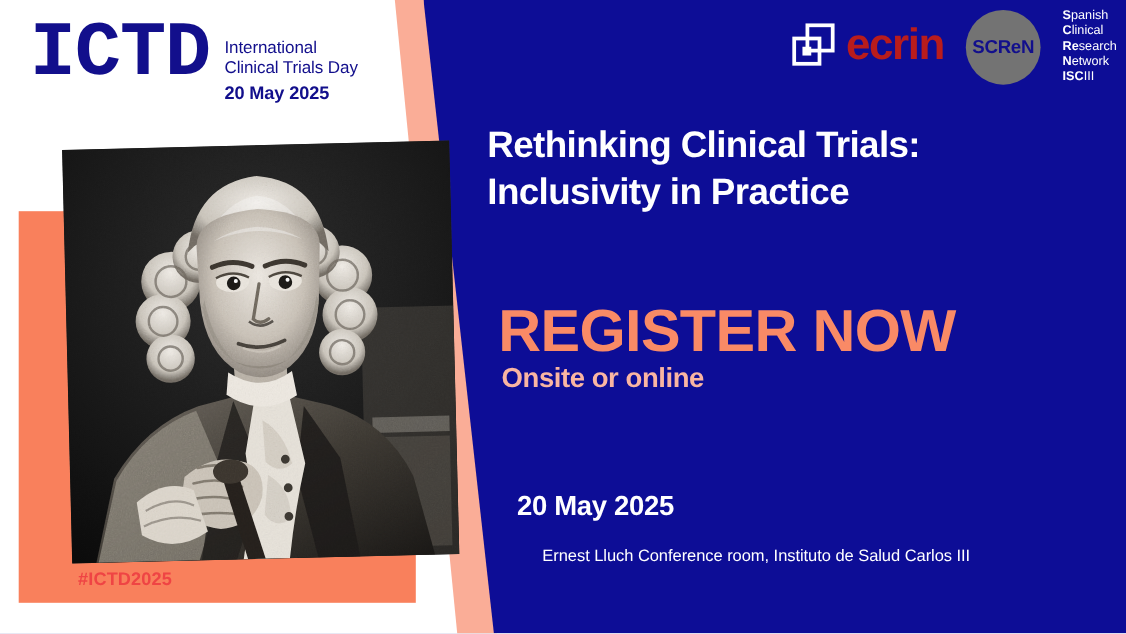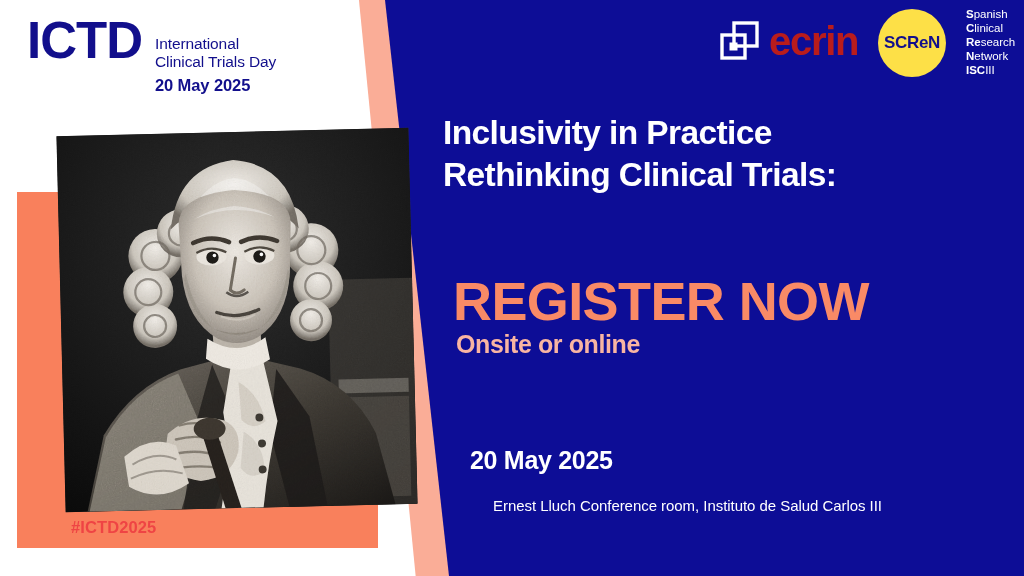--- a/index.html
+++ b/index.html
@@ -56,23 +56,23 @@
 
   
   .ictd-logo {
     position: absolute;
     left: 27px;
     top: 18px;
     display: flex;
     align-items: flex-start;
   }
   .ictd-mark {
-    font-family: Liberation Sans, sans-serif;
-    font-weight: 700;
-    font-size: 51px;
+    font-family: Liberation Mono, monospace;
+    font-weight: 700;
+    font-size: 70px;
     line-height: 0.92;
     letter-spacing: -1px;
     color: #120F8C;
   }
   .ictd-sub {
     margin-left: 13px;
     margin-top: 17px;
     color: #120F8C;
   }
   .ictd-sub .l1,
@@ -155,21 +155,21 @@
     position: absolute;
     left: 878px;
     top: 8px;
     display: flex;
     align-items: center;
   }
   .scren-circle {
     width: 68px;
     height: 68px;
     border-radius: 50%;
-    background: #fde047;
+    background: #737373;
     display: flex;
     align-items: center;
     justify-content: center;
     flex: none;
   }
   .scren-circle span {
     color: #120F8C;
     font-size: 17px;
     font-weight: 700;
     letter-spacing: -0.3px;
@@ -418,22 +418,22 @@
     <div class="scren-lines">
       <div><b>S</b><span>panish</span></div>
       <div><b>C</b><span>linical</span></div>
       <div><b>Re</b><span>search</span></div>
       <div><b>N</b><span>etwork</span></div>
       <div><b>ISC</b><span>III</span></div>
     </div>
   </div>
 
   <div class="headline">
+    <div>Rethinking Clinical Trials:</div>
     <div>Inclusivity in Practice</div>
-    <div>Rethinking Clinical Trials:</div>
   </div>
 
   <div class="register-now">REGISTER NOW</div>
   <div class="register-sub">Onsite or online</div>
 
   <div class="event-date">20 May 2025</div>
   <div class="event-venue">
     <div>Ernest Lluch Conference room, Instituto de Salud Carlos III</div>
   </div>
 

